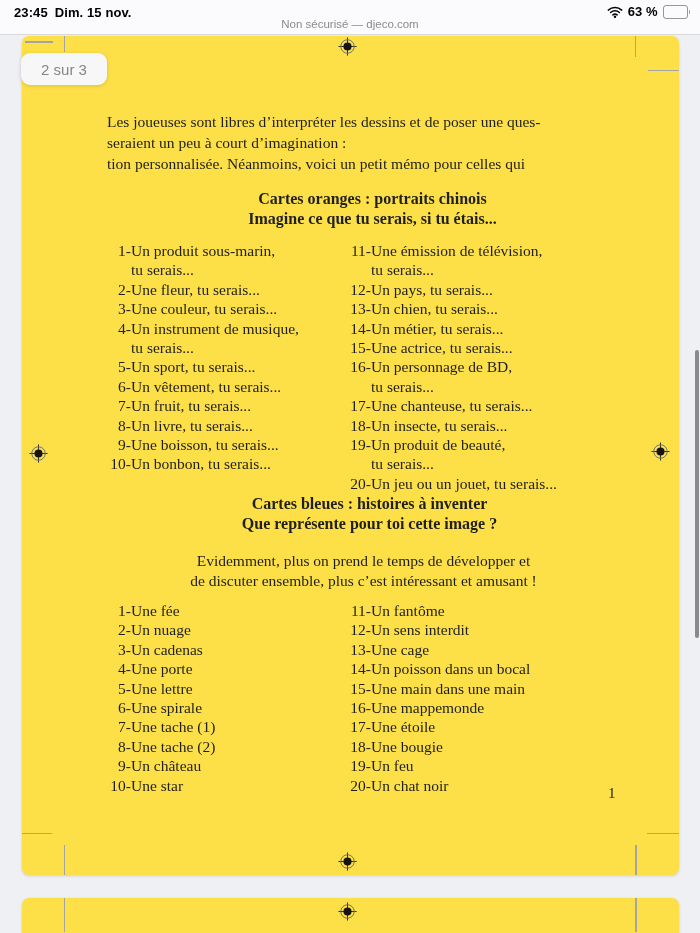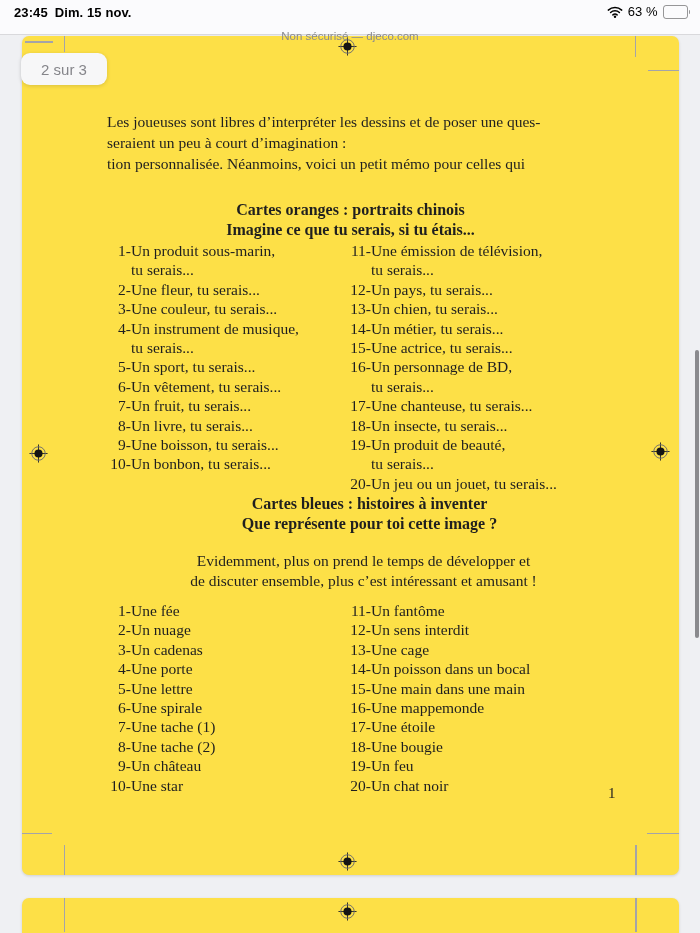--- a/index.html
+++ b/index.html
@@ -15,48 +15,48 @@
     background:#fbfbfd;border-bottom:1px solid #d9d9dc;z-index:6;
   }
   .status-left{
     position:absolute;left:14px;top:5px;font-size:13px;color:#000;
     letter-spacing:.1px;
   }
   .status-left .time{font-weight:700;}
   .status-left .date{font-weight:700;margin-left:7px;}
   .status-right{
     position:absolute;right:10px;top:4px;display:flex;align-items:center;gap:5px;
-    font-size:13px;font-weight:400;color:#000;
+    font-size:13px;font-weight:700;color:#000;
   }
   .wifi-svg{display:block;margin-top:1px;}
   .battery{display:flex;align-items:center;}
   .bat-body{width:21px;height:10px;border:1px solid rgba(0,0,0,.4);border-radius:3px;padding:1px;box-sizing:content-box;}
   .bat-fill{height:100%;background:#000;border-radius:1.5px;}
   .bat-nub{width:1.5px;height:4px;background:rgba(0,0,0,.4);border-radius:0 2px 2px 0;margin-left:1px;}
   .url-label{
     position:absolute;left:0;top:18px;width:700px;text-align:center;
-    font-size:11.5px;color:#8a8a8e;z-index:7;margin-top:12px;
+    font-size:11.5px;color:#8a8a8e;z-index:7;
   }
   
   .canvas{position:absolute;left:0;top:34px;width:700px;height:899px;background:#eff0f3;}
   .page{position:absolute;background:#fde047;box-shadow:0 1px 3px rgba(0,0,0,.14);border-radius:7px;}
   .page2{left:22px;top:2px;width:657px;height:839px;}
   .page3{left:22px;top:864px;width:657px;height:69px;}
   
   .pill{
     position:absolute;left:21px;top:19px;width:86px;height:32px;z-index:5;
     background:#f7f7f8;border-radius:9px;box-shadow:0 1px 4px rgba(0,0,0,.14);
     display:flex;align-items:center;justify-content:center;
     font-size:15px;color:#85858a;
   }
   
   .doc{font-family:"Liberation Serif","DejaVu Serif",serif;color:#1f1f1f;}
   .intro{position:absolute;left:85px;top:75px;font-size:15.5px;line-height:21px;white-space:nowrap;}
   .head{position:absolute;left:0;width:657px;text-align:center;font-weight:700;font-size:16px;line-height:20px;}
-  .head1{top:164px;}
+  .head1{top:153px;padding-left:22px;}
   .head2{top:458px;padding-left:19px;}
   .subhead{position:absolute;left:13px;width:657px;text-align:center;font-size:15.5px;line-height:20px;top:515px;}
   .cols{position:absolute;left:83px;display:flex;font-size:15.5px;line-height:19.4px;}
   .cols1{top:205px;}
   .cols2{top:565px;}
   .col-left{width:240px;}
   .col-right{width:330px;}
   .li{display:flex;}
   .num{width:26px;text-align:right;flex:none;}
   .txt{flex:1;}

